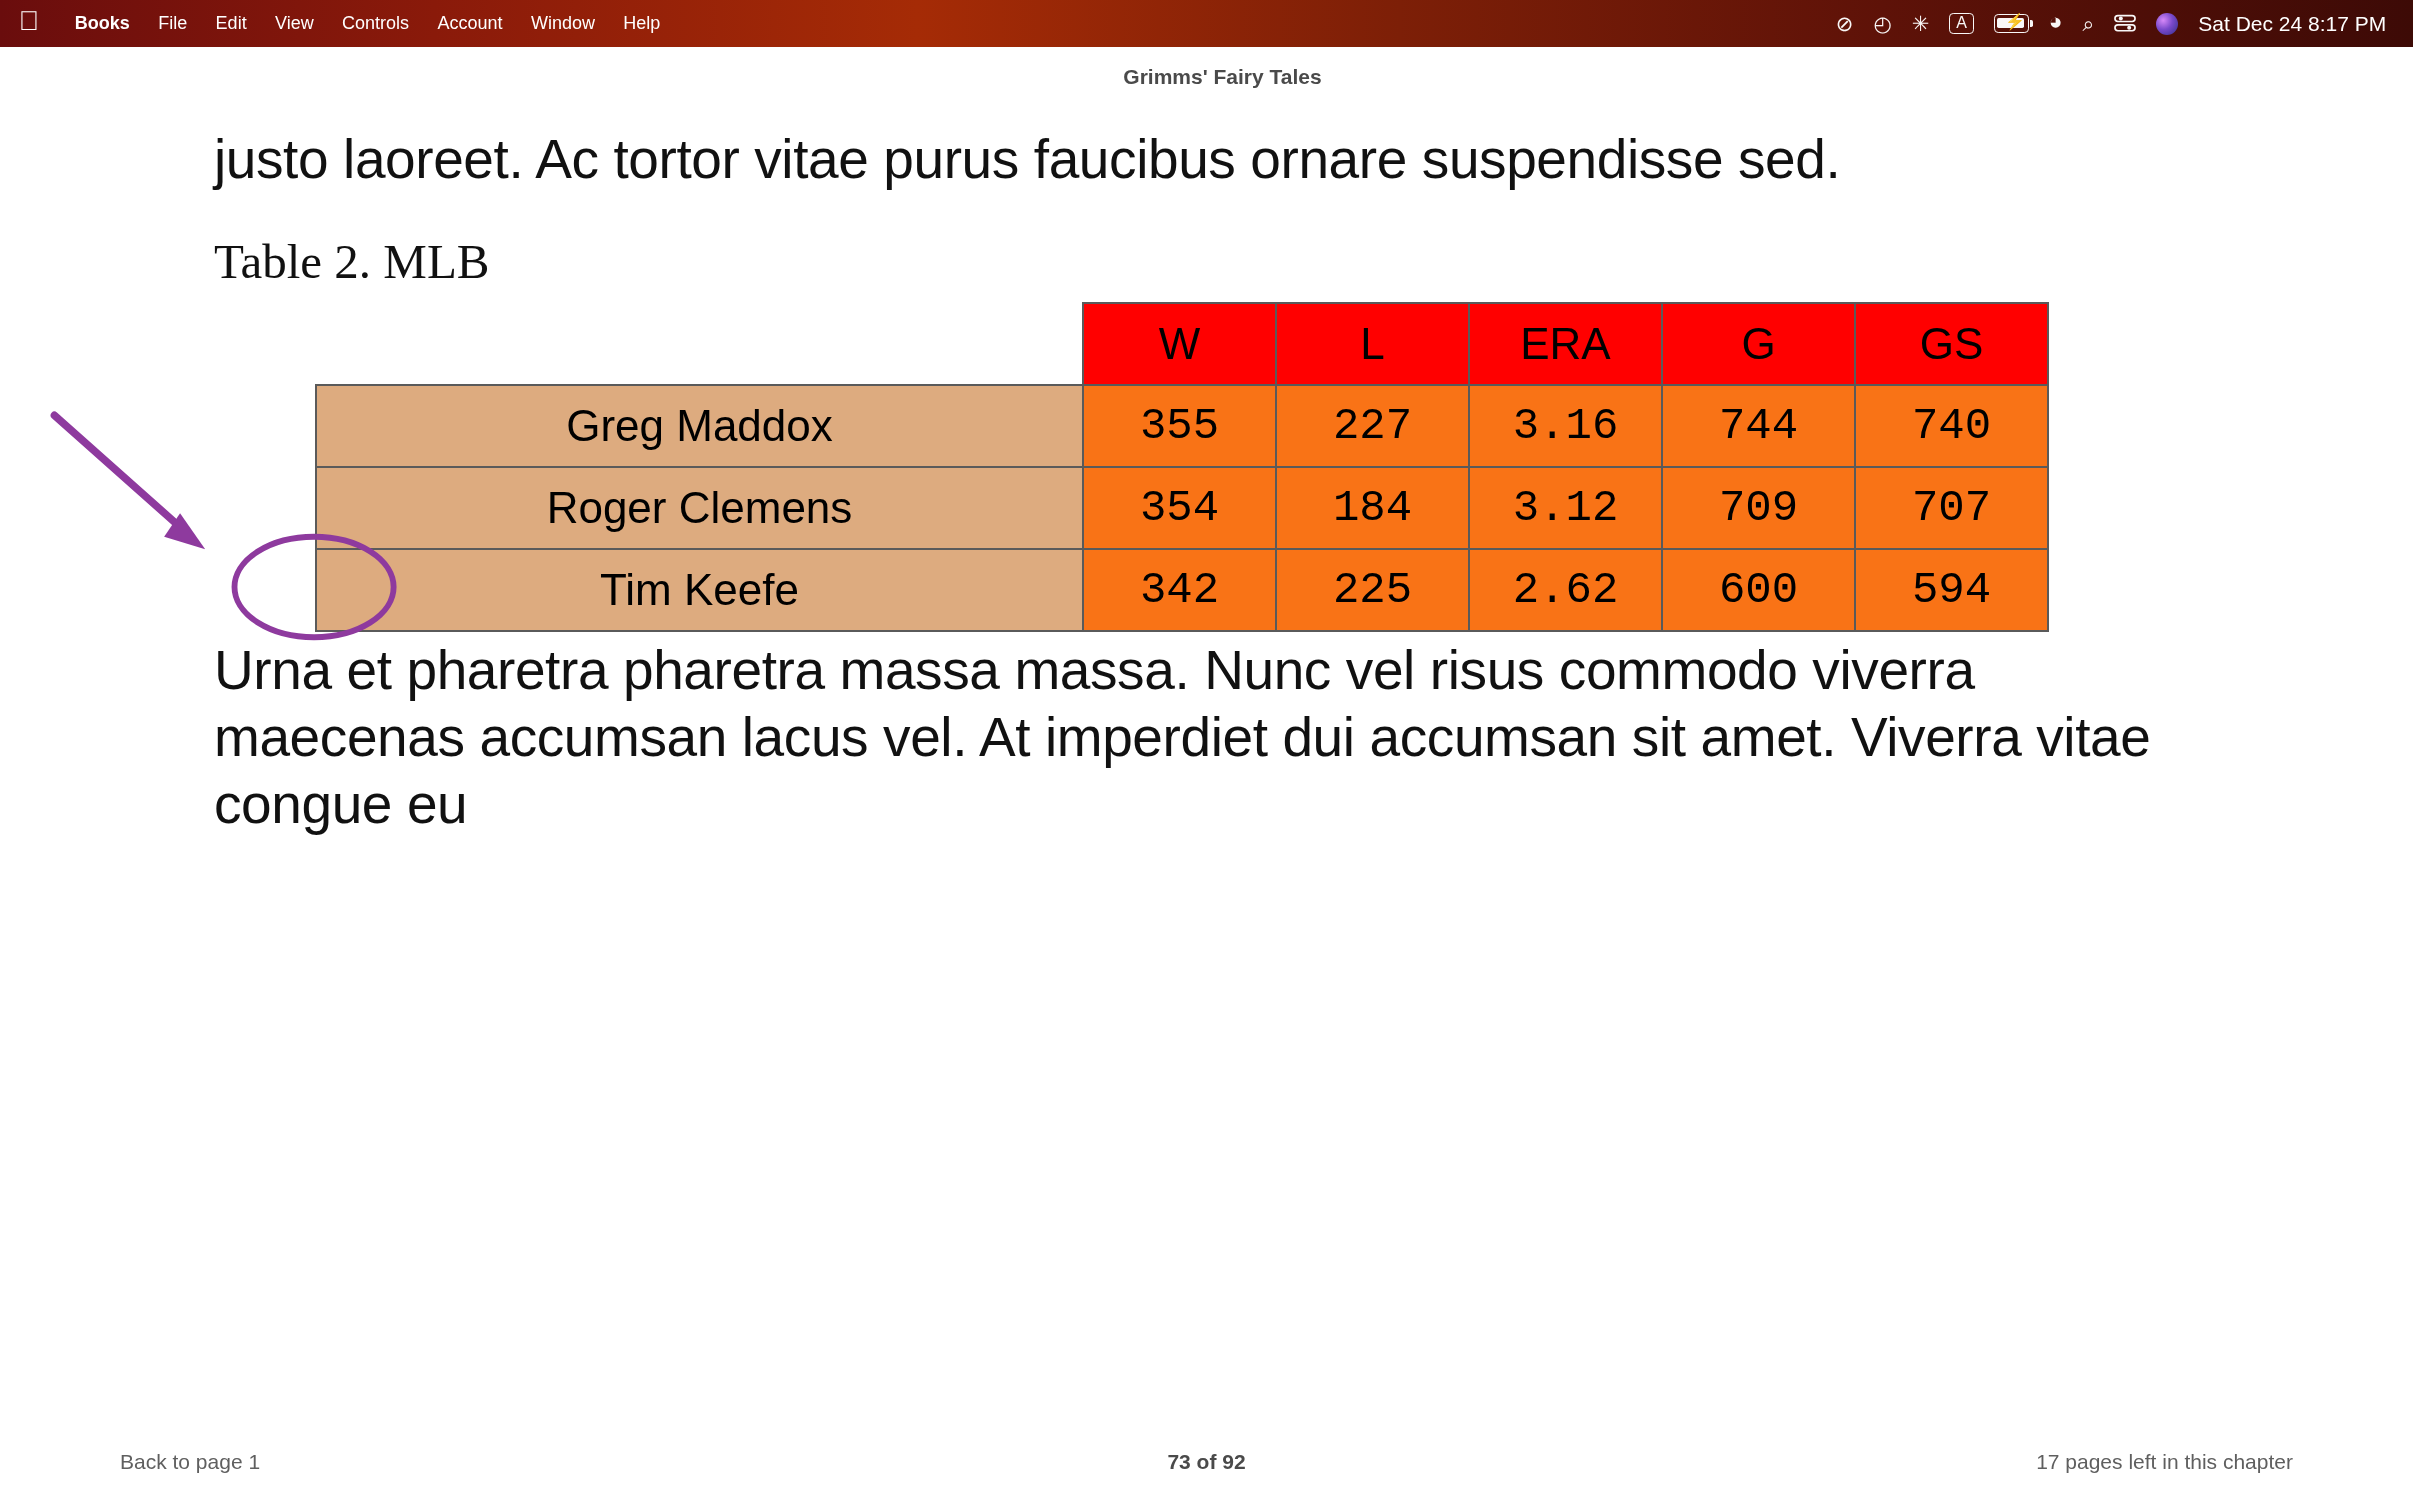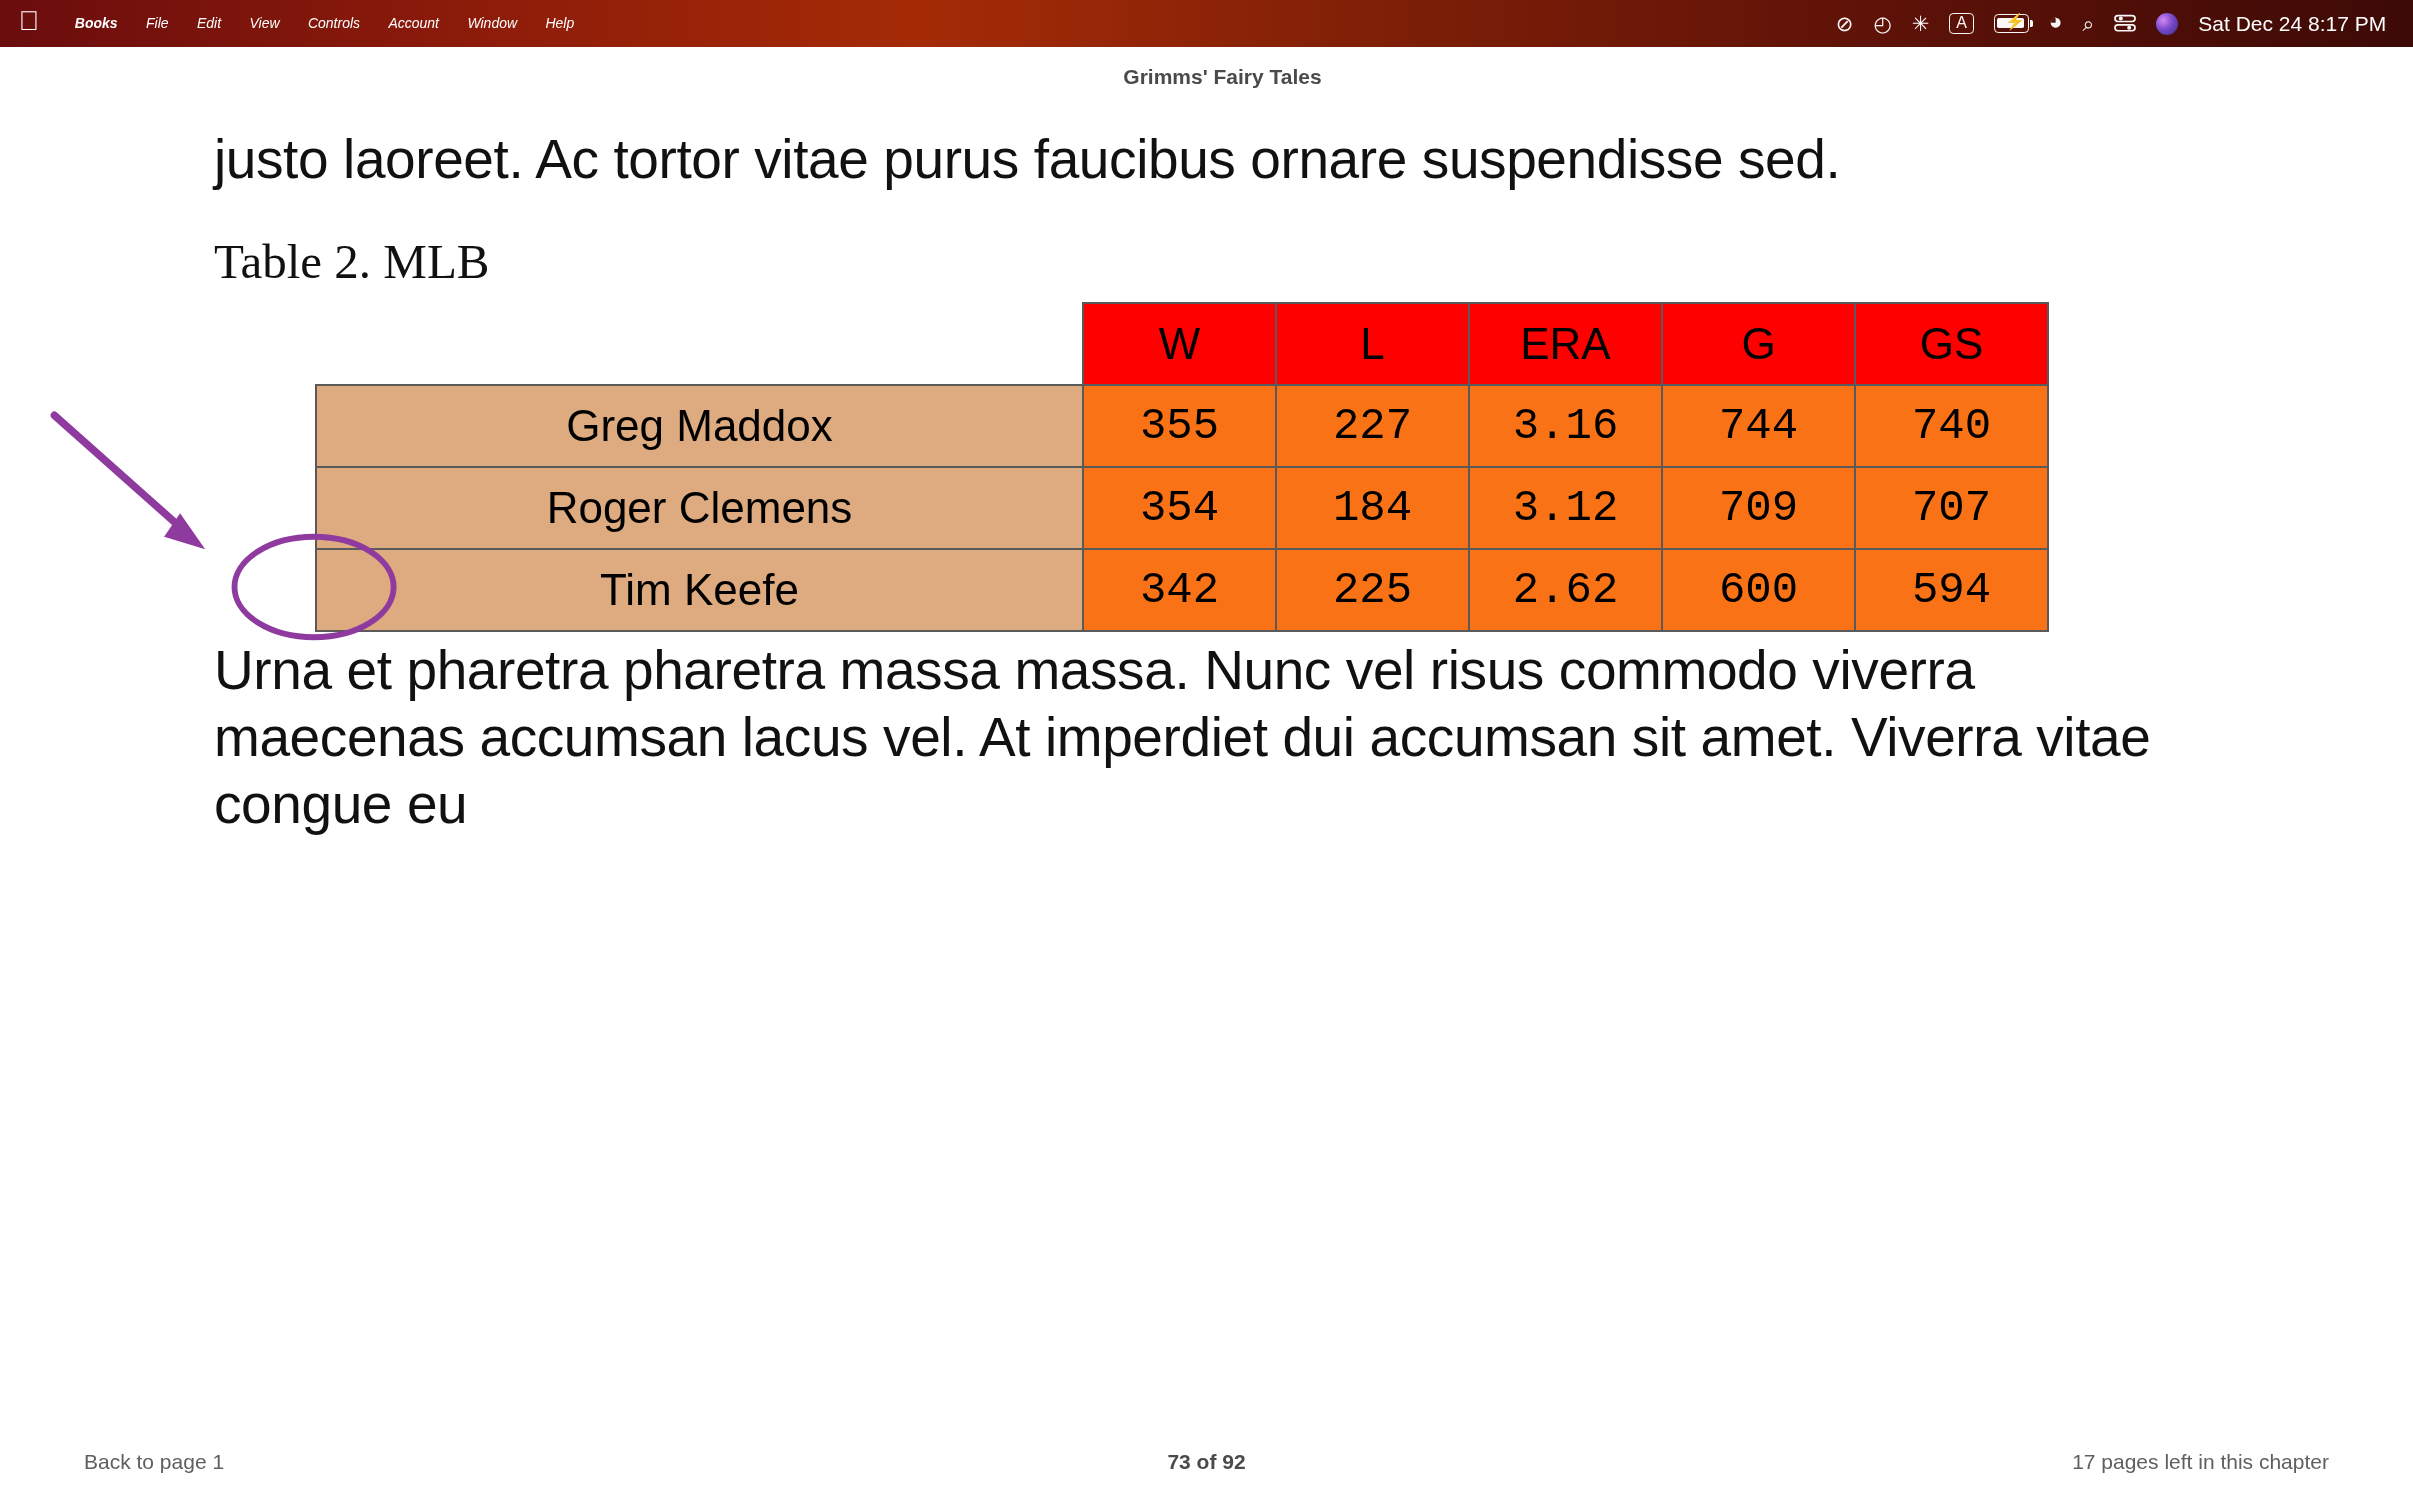--- a/index.html
+++ b/index.html
@@ -20,24 +20,23 @@
     font-size: 21px;
     padding: 0 18.4px;
     z-index: 50;
   }
   .apple-logo {
     font-size: 27px; line-height: 1;
     margin-right: 22px; margin-top: -3.4px;
   }
   .menu-item {
     padding: 0 14.2px;
-    font-size: 14px;
+    font-size: 18px;
     white-space: nowrap;
     line-height: 47px;
-    font-style: italic;
   }
   .menu-item.bold { font-weight: bold; }
   .menubar-right {
     margin-left: auto;
     display: flex; align-items: center;
     gap: 20px;
     padding-right: 8.4px;
   }
   .status-icon {
     font-size: 21px;
@@ -155,21 +154,21 @@
     width: 469px; height: 302px;
     pointer-events: none;
     z-index: 20;
   }
 
   
   .footer {
     position: absolute;
     bottom: 34px; left: 0; width: 2413px;
     display: flex; align-items: center;
-    padding: 0 84px;
+    padding: 0 120px;
     font-size: 21px;
     color: #5f5f5f;
   }
   .footer .left { flex: 1; text-align: left; }
   .footer .center { flex: 1; text-align: center; font-weight: bold; color: #4a4a4a; }
   .footer .right { flex: 1; text-align: right; }
 </style>
 </head>
 <body>
 

